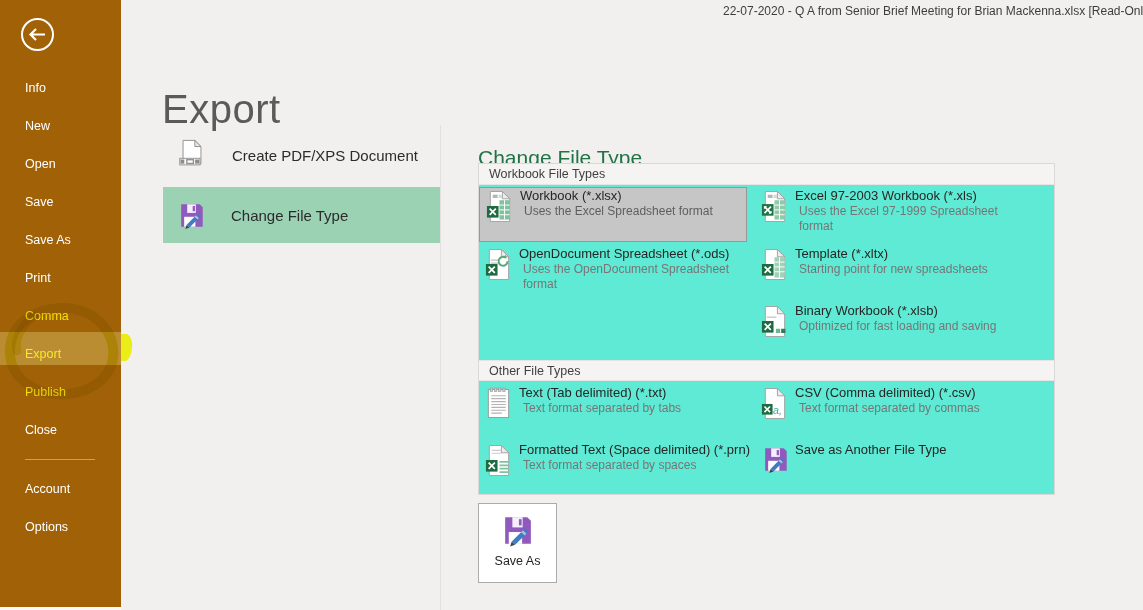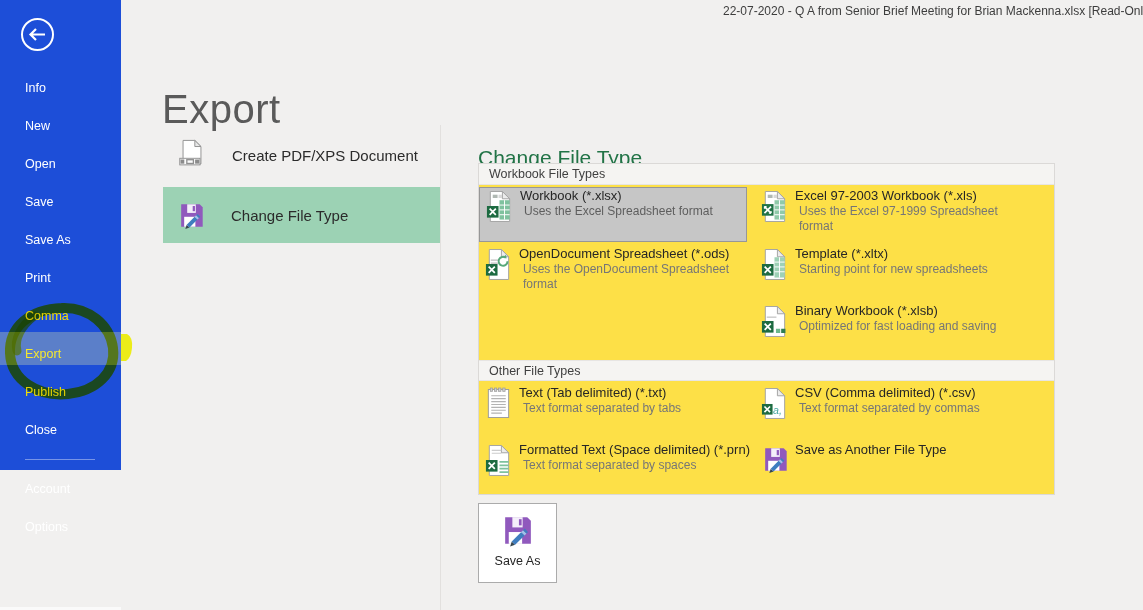--- a/index.html
+++ b/index.html
@@ -9,22 +9,22 @@
     font-family:"Liberation Sans","DejaVu Sans",sans-serif;
     -webkit-font-smoothing:antialiased;
   }
   
   .titlebar-text{
     position:absolute;left:723px;top:4px;
     font-size:12px;color:#3d3d3d;white-space:nowrap;
   }
   
   .sidebar{
-    position:absolute;left:0;top:0;width:121px;height:470px;
-    background:#1d4ed8;
+    position:absolute;left:0;top:0;width:121px;height:607px;
+    background:#a16207;
   }
   .back-btn{
     position:absolute;left:19px;top:16px;width:37px;height:37px;cursor:pointer;
   }
   .side-item{
     position:absolute;left:25px;height:16px;line-height:16px;
     font-size:12.5px;color:#ffffff;cursor:pointer;white-space:nowrap;
   }
   .side-item.hl{color:#f2e003;}
   .side-sep{
@@ -50,21 +50,21 @@
   }
   .exp-item .lbl{font-size:15px;color:#2b2b2b;}
   .exp-item.sel{background:#9cd2b4;}
   
   .panel-title{
     position:absolute;left:478px;top:129px;
     font-size:21px;font-weight:400;color:#217346;
   }
   .ft-container{
     position:absolute;left:478px;top:163px;width:577px;height:332px;
-    background:#fde047;border:1px solid #dbd9d7;box-sizing:border-box;
+    background:#5eead4;border:1px solid #dbd9d7;box-sizing:border-box;
   }
   .ft-band{
     position:absolute;left:0;width:575px;height:21px;
     background:#f5f4f2;border-bottom:1px solid #e7e5e3;
     font-size:12.5px;color:#404040;line-height:21px;padding-left:10px;
     box-sizing:border-box;
   }
   .tile{
     position:absolute;width:268px;cursor:pointer;box-sizing:border-box;
   }

